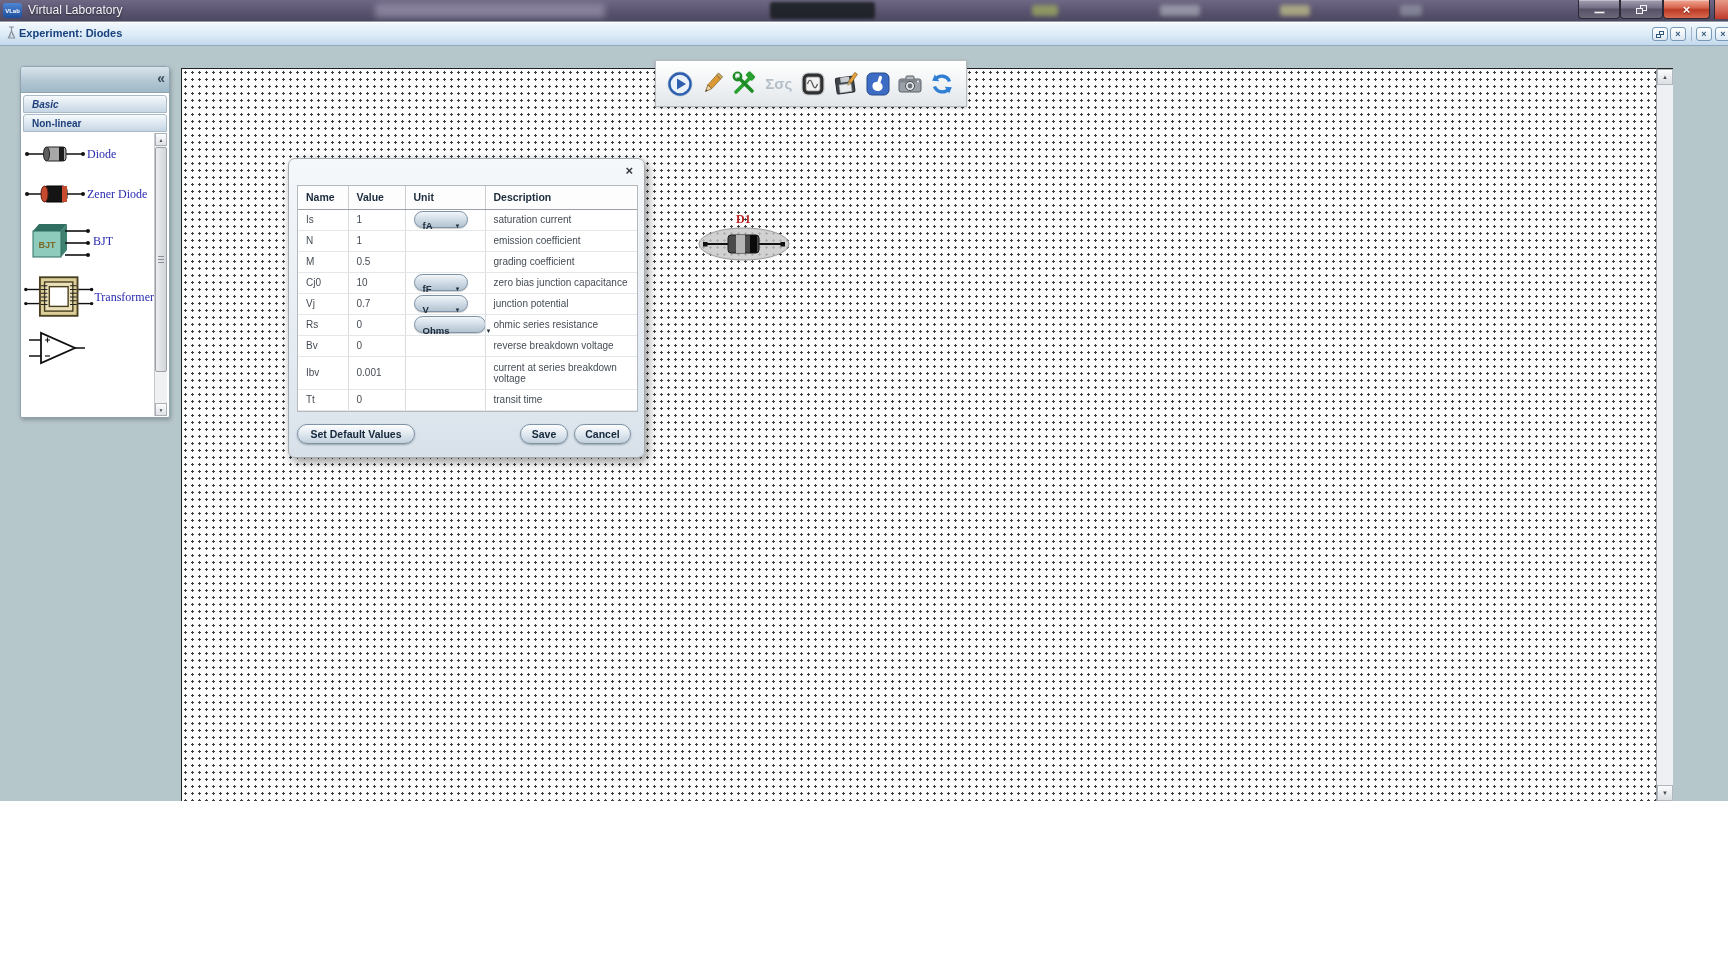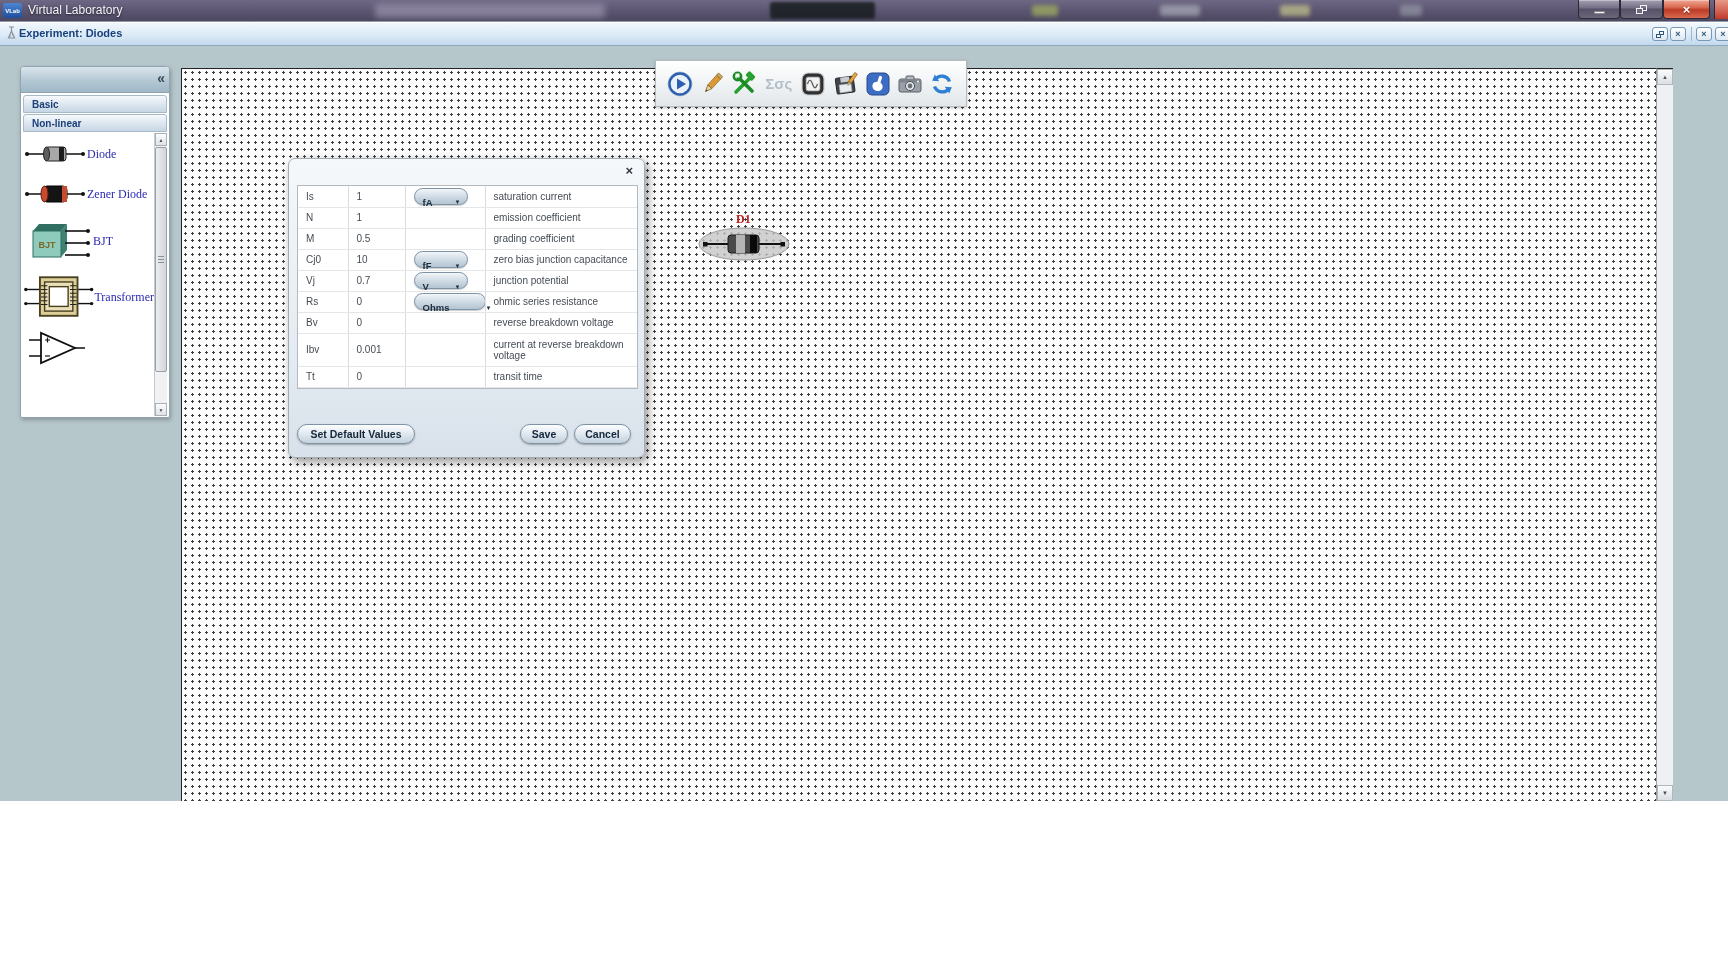--- a/index.html
+++ b/index.html
@@ -71,21 +71,21 @@
   
   .palette { position:absolute; left:20px; top:66px; width:150px; height:352px;
     background:#ffffff; border:1px solid #8fa3b0; border-radius:4px 4px 2px 2px;
     box-shadow:1px 2px 4px rgba(0,0,0,.25); }
   .pal-header { position:absolute; left:0; top:0; width:148px; height:26px; border-radius:3px 3px 0 0;
     background:linear-gradient(#d9e4ec,#b4c8d4 55%,#9fb8c7); border-bottom:1px solid #8fa3b0; }
   .pal-collapse { position:absolute; right:6px; top:3px; color:#3a4a58; font-size:14px; font-weight:bold; letter-spacing:-2px; }
   .pal-section { position:absolute; left:2px; width:144px; height:18px;
     background:linear-gradient(#f6fafc,#d9e4ee 60%,#c6d6e4); border:1px solid #a8bac8; border-radius:3px 3px 0 0;
     font-size:10px; font-weight:bold; color:#1c3f7a; padding:3px 0 0 8px; }
-  .ps-basic { top:28px; } .ps-nonlin { top:47px; }
+  .ps-basic { top:28px;font-style:italic; } .ps-nonlin { top:47px; }
   .pal-list { position:absolute; left:2px; top:66px; width:144px; height:283px; background:#fff; overflow:hidden; }
   .pal-item { width:131px; display:flex; flex-direction:row; align-items:center; }
   .pal-label { font-family:"Liberation Serif", serif; font-size:12px; color:#2929b0; line-height:14px; }
 
   .pal-scroll { position:absolute; right:0; top:0; width:13px; height:283px; background:#f0f1f3; border-left:1px solid #c6cacd; }
   .pls-btn { position:absolute; left:0; width:12px; height:13px; background:linear-gradient(#fbfcfd,#dfe2e6);
     border:1px solid #aab0b6; display:flex; align-items:center; justify-content:center; color:#4a4f55; font-size:5px; }
   .pls-up { top:0; } .pls-down { bottom:0; }
   .pls-thumb { position:absolute; left:0; top:14px; width:12px; height:225px;
     background:linear-gradient(90deg,#eceef0,#d2d5d9); border:1px solid #9aa0a6; border-radius:2px; }
@@ -394,20 +394,26 @@
 
   <div class="dlg-tablewrap">
     <table class="params">
       <colgroup>
           <col class="c1">
           <col class="c2">
           <col class="c3">
           <col class="c4">
         </colgroup>
       <tbody>
+          <tr>
+        <th>Name</th>
+        <th>Value</th>
+        <th>Unit</th>
+        <th>Description</th>
+      </tr>
       <tr>
         <td>Is</td>
         <td>1</td>
         <td>
               <div class="unitsel">
                 <span>fA</span>
                 <span class="dd">▼</span>
               </div>
             </td>
         <td class="c-desc">saturation current</td>
@@ -460,21 +466,21 @@
       <tr>
         <td>Bv</td>
         <td>0</td>
         <td></td>
         <td class="c-desc">reverse breakdown voltage</td>
       </tr>
       <tr class="tall">
         <td>Ibv</td>
         <td>0.001</td>
         <td></td>
-        <td class="c-desc">current at reverse breakdown voltage</td>
+        <td class="c-desc">current at series breakdown voltage</td>
       </tr>
       <tr>
         <td>Tt</td>
         <td>0</td>
         <td></td>
         <td class="c-desc">transit time</td>
       </tr>
     </tbody>
       </table>
   </div>

